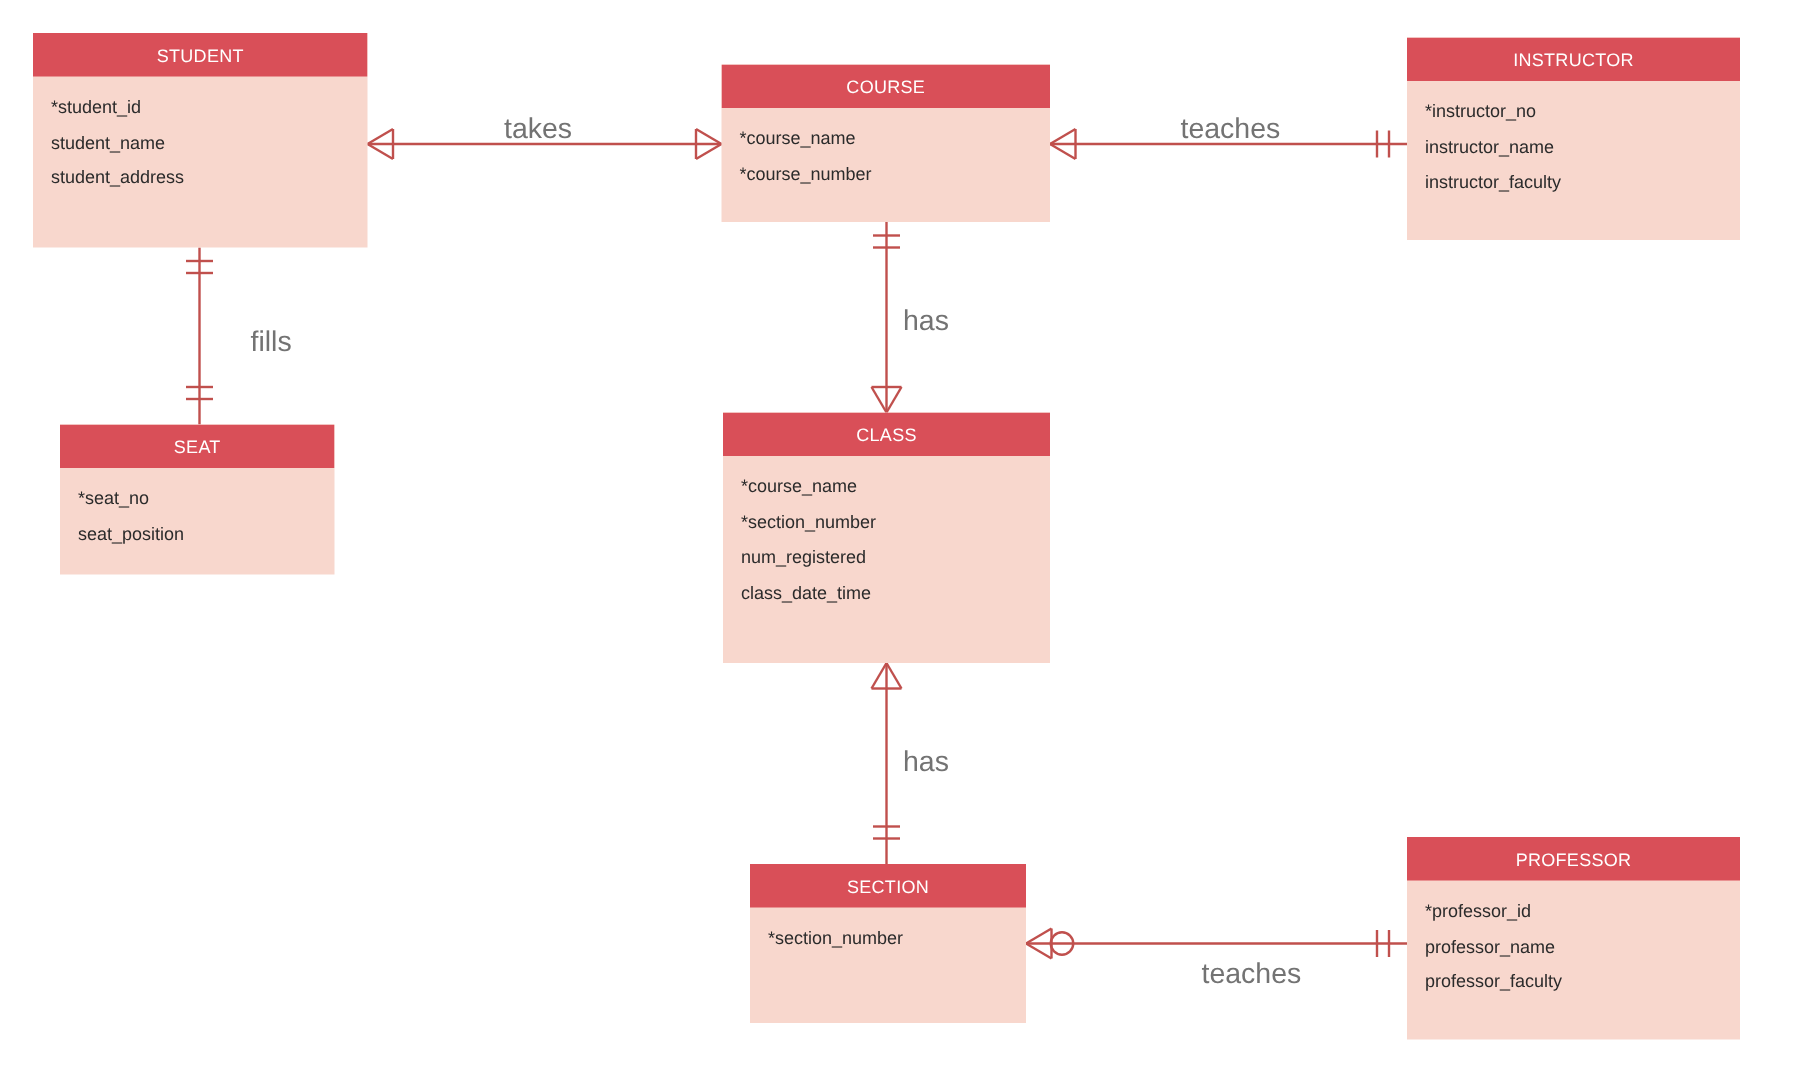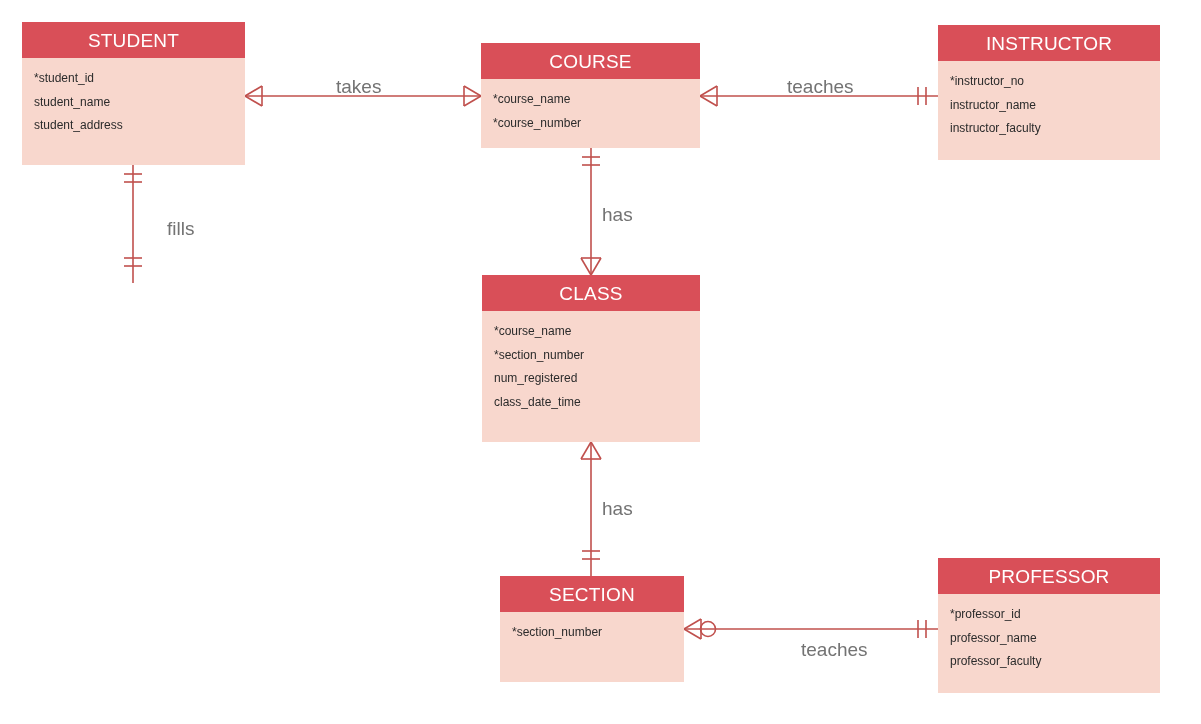--- a/index.html
+++ b/index.html
@@ -27,21 +27,21 @@
   }
   .entity {
     position: absolute;
     background: #f8d7cd;
     overflow: hidden;
   }
   .entity .ehead {
     background: #d94f58;
     color: #ffffff;
     text-align: center;
-    font-size: 19px;
+    font-size: 12px;
     font-weight: normal;
     line-height: 1;
     letter-spacing: 0.2px;
     padding-top: 9px;
     padding-bottom: 8px;
     white-space: nowrap;
   }
   .entity .ebody {
     padding: 9px 0 0 12px;
   }
@@ -158,20 +158,27 @@
 
   <div class="entity" style="left:938px; top:25px; width:222px; height:135px;">
     <div class="ehead">INSTRUCTOR</div>
     <div class="ebody">
       <div class="attr">*instructor_no</div>
       <div class="attr">instructor_name</div>
       <div class="attr">instructor_faculty</div>
     </div>
   </div>
 
+  <div class="entity" style="left:40px; top:283px; width:183px; height:100px;">
+    <div class="ehead">SEAT</div>
+    <div class="ebody">
+      <div class="attr">*seat_no</div>
+      <div class="attr">seat_position</div>
+    </div>
+  </div>
 
   <div class="entity" style="left:482px; top:275px; width:218px; height:167px;">
     <div class="ehead">CLASS</div>
     <div class="ebody">
       <div class="attr">*course_name</div>
       <div class="attr">*section_number</div>
       <div class="attr">num_registered</div>
       <div class="attr">class_date_time</div>
     </div>
   </div>

